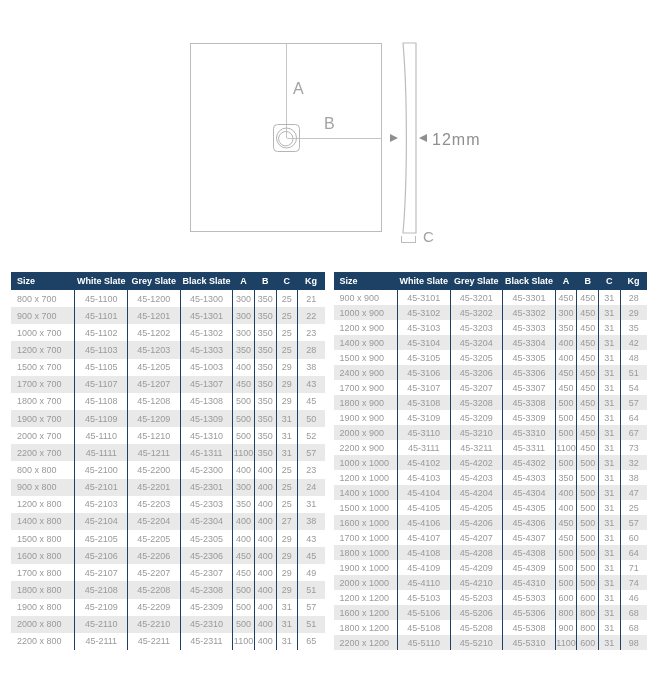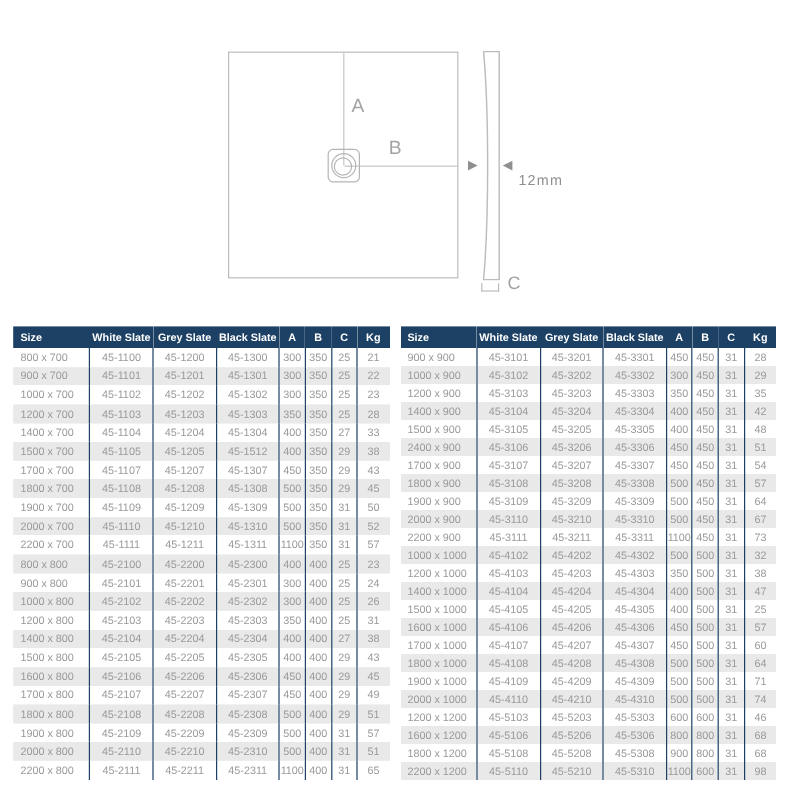--- a/index.html
+++ b/index.html
@@ -14,21 +14,21 @@
   .dim-line-h { position:absolute; left:287px; top:138px; width:95px; height:1px; background:#c6c6c6; }
   .dim-label { position:absolute; color:#a3a3a3; font-size:16px; letter-spacing:1px; }
   .label-a { left:293px; top:80px; }
   .label-b { left:324px; top:115px; }
   .drain-svg { position:absolute; left:272px; top:123px; }
   .profile-svg { position:absolute; left:400px; top:42px; }
   .arrow { position:absolute; width:0; height:0; border-top:4px solid transparent;
            border-bottom:4px solid transparent; }
   .arrow-right { left:390px; top:134px; border-left:8px solid #8f8f8f; }
   .arrow-left  { left:419px; top:134px; border-right:8px solid #8f8f8f; }
-  .thickness { position:absolute; left:432px; top:131px; color:#8f8f8f; font-size:12px; letter-spacing:1px;margin-top:12px; }
+  .thickness { position:absolute; left:432px; top:131px; color:#8f8f8f; font-size:16px; letter-spacing:1px; }
   .c-bracket { position:absolute; left:401px; top:236px; width:15px; height:7px;
                border-left:1px solid #bcbcbc; border-right:1px solid #bcbcbc; border-bottom:1px solid #bcbcbc; }
   .label-c { left:423px; top:228px; font-size:15px; }
 
   
   .tables { display:flex; gap:9px; padding:0 11px; margin-top:12px; }
   table { border-collapse:collapse; table-layout:fixed; width:314px;
           font-size:9px; color:#9a9a9a; }
   th { background:#1c4165; color:#ffffff; font-weight:bold; height:18px;
        text-align:center; font-size:9px; white-space:nowrap; overflow:hidden;margin-top:44px; }
@@ -126,34 +126,24 @@
           <td>1200 x 700</td>
           <td>45-1103</td>
           <td>45-1203</td>
           <td>45-1303</td>
           <td>350</td>
           <td>350</td>
           <td>25</td>
           <td>28</td>
         </tr>
         <tr>
-          <td>1400 x 700</td>
-          <td>45-1104</td>
-          <td>45-1204</td>
-          <td>45-1304</td>
-          <td>400</td>
-          <td>350</td>
-          <td>27</td>
-          <td>33</td>
-        </tr>
-        <tr>
           <td>1500 x 700</td>
           <td>45-1105</td>
           <td>45-1205</td>
-          <td>45-1512</td>
+          <td>45-1003</td>
           <td>400</td>
           <td>350</td>
           <td>29</td>
           <td>38</td>
         </tr>
         <tr>
           <td>1700 x 700</td>
           <td>45-1107</td>
           <td>45-1207</td>
           <td>45-1307</td>
@@ -214,30 +204,20 @@
         </tr>
         <tr>
           <td>900 x 800</td>
           <td>45-2101</td>
           <td>45-2201</td>
           <td>45-2301</td>
           <td>300</td>
           <td>400</td>
           <td>25</td>
           <td>24</td>
-        </tr>
-        <tr>
-          <td>1000 x 800</td>
-          <td>45-2102</td>
-          <td>45-2202</td>
-          <td>45-2302</td>
-          <td>300</td>
-          <td>400</td>
-          <td>25</td>
-          <td>26</td>
         </tr>
         <tr>
           <td>1200 x 800</td>
           <td>45-2103</td>
           <td>45-2203</td>
           <td>45-2303</td>
           <td>350</td>
           <td>400</td>
           <td>25</td>
           <td>31</td>

